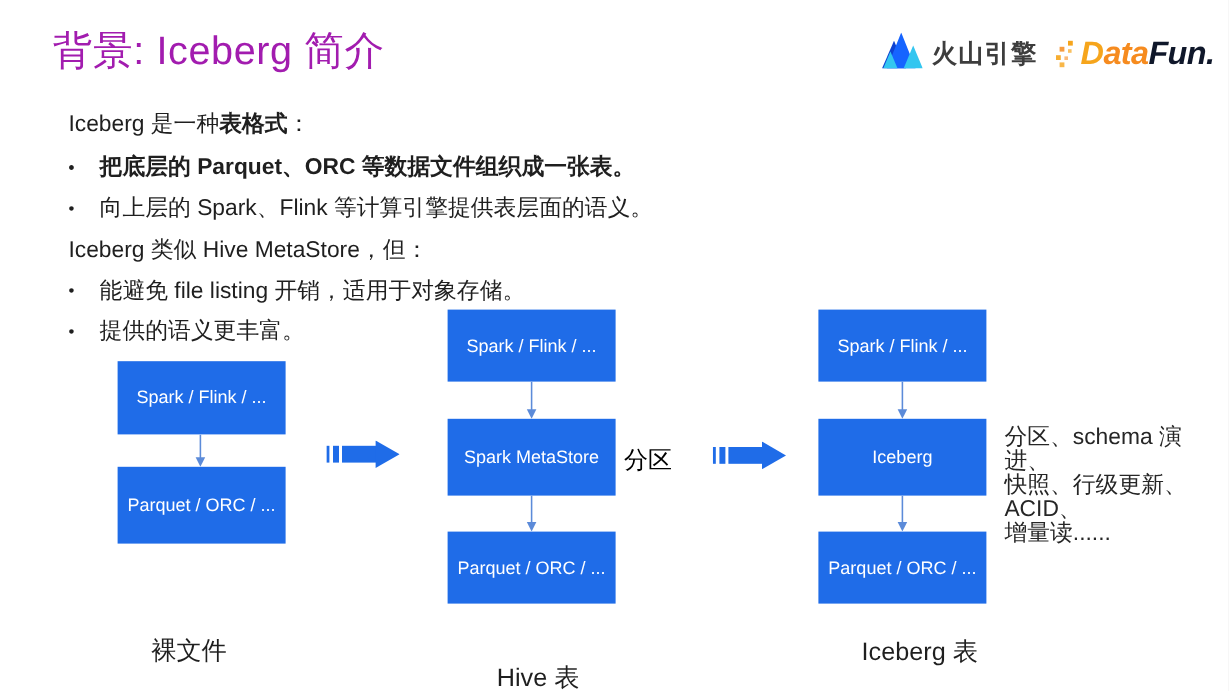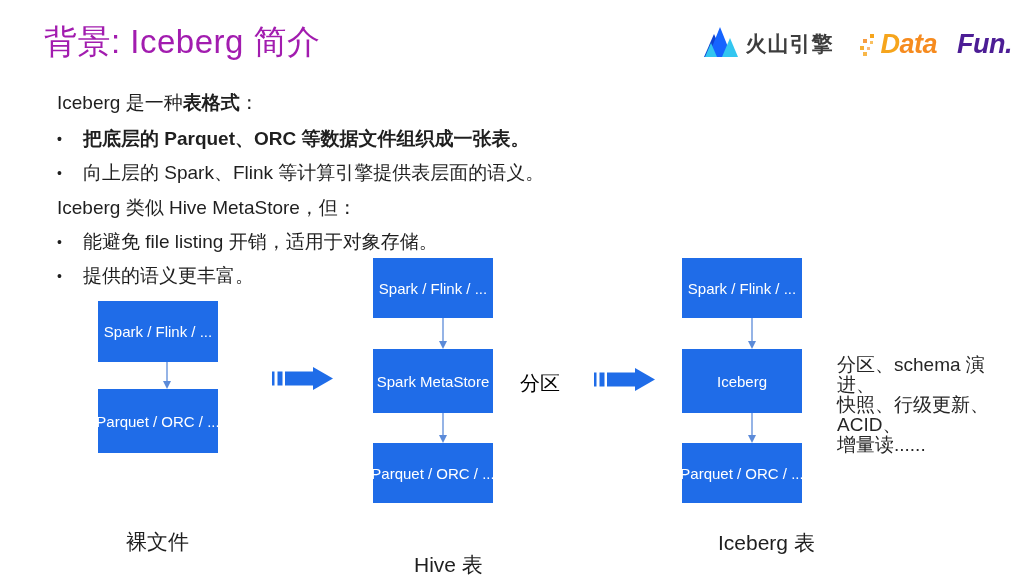--- a/index.html
+++ b/index.html
@@ -4,36 +4,36 @@
 <style>
   * { margin:0; padding:0; box-sizing:border-box; }
   html,body { background:#e8e8e8; }
   .slide {
     position:relative; width:1024px; height:576px; background:#ffffff;
     overflow:hidden; font-family:"Liberation Sans","DejaVu Sans",sans-serif;
     margin:0 auto;
   }
   .title { position:absolute; left:28px; top:20px; font-size:33px; color:#a21caf; letter-spacing:0.5px;margin-left:16px; }
 
-  .logos { position:absolute; right:12px; top:27px; display:flex; align-items:center; gap:27px; }
+  .logos { position:absolute; right:12px; top:27px; display:flex; align-items:center; gap:16px; }
   .volc { display:flex; align-items:center; gap:7px; }
   .volc-text { font-size:21px; font-weight:700; color:#3d3d3d; letter-spacing:1px; }
   .datafun { display:flex; align-items:center; }
   .df-dots { margin-right:2px; margin-top:6px; }
   .df-text { font-size:27px; font-weight:700; font-style:italic; letter-spacing:-0.5px; }
   .df-d  { color:#f6a51c; }
   .df-ata{ color:#f68b1f; }
-  .df-fun{ color:#4c1d95;margin-left:20px; }
+  .df-fun{ color:#0f172a; }
 
   .tline { position:absolute; left:57px; font-size:19px; color:#1f1f1f; white-space:nowrap; }
   .tline b { font-weight:700; }
   .bullet .dot { display:inline-block; width:26px; font-size:14px; color:#1f1f1f; vertical-align:1px; }
 
   .bluebox {
-    position:absolute; width:120px; background:#1f6ce8; color:#ffffff;
+    position:absolute; width:140px; background:#1f6ce8; color:#ffffff;
     font-size:15px; display:flex; align-items:center; justify-content:center;
     text-align:center; white-space:nowrap;
   }
   .connector { position:absolute; }
   .striped-arrow { position:absolute; }
 
   .side-note { position:absolute; font-size:20px; color:#000000; }
   .iceberg-note { position:absolute; left:837px; top:355px; font-size:19px; line-height:20px; color:#262626; width:185px; }
   .col-label { position:absolute; font-size:21px; color:#1f1f1f; white-space:nowrap; }
 </style>

